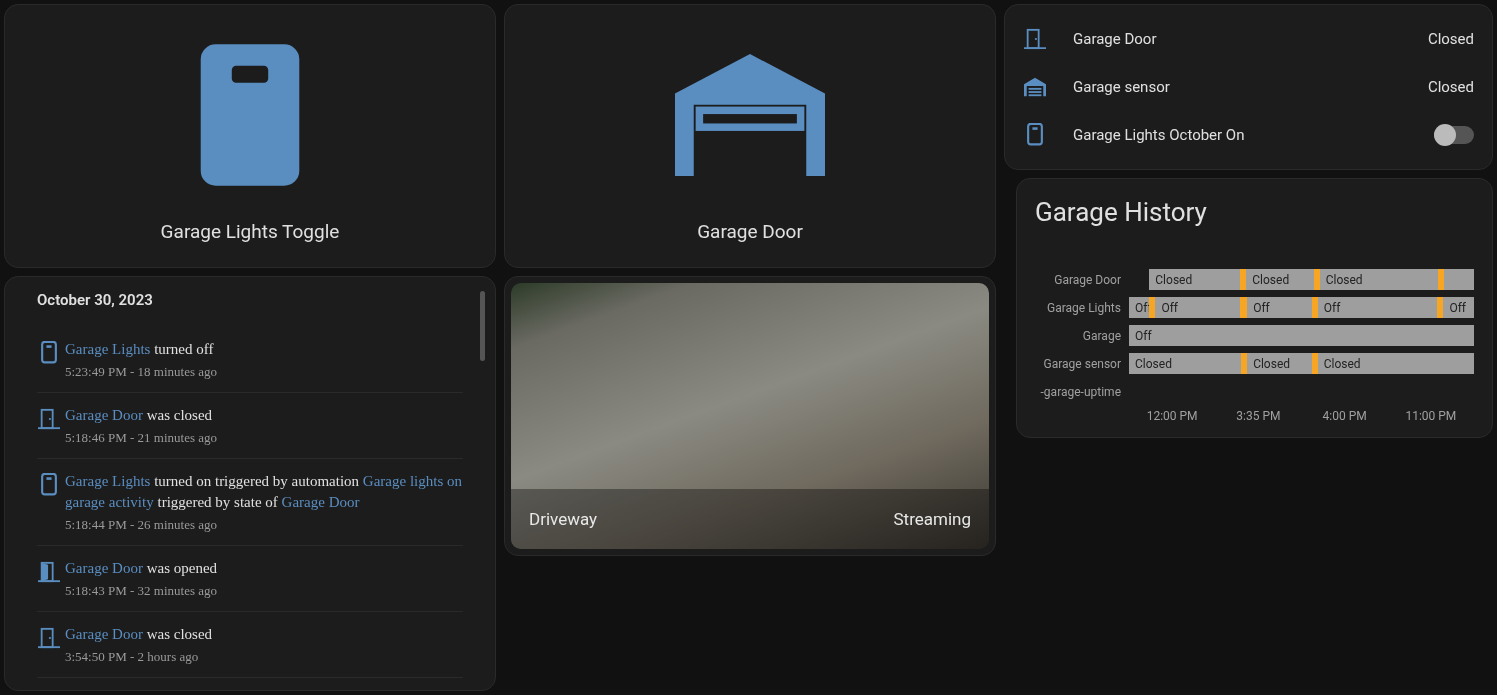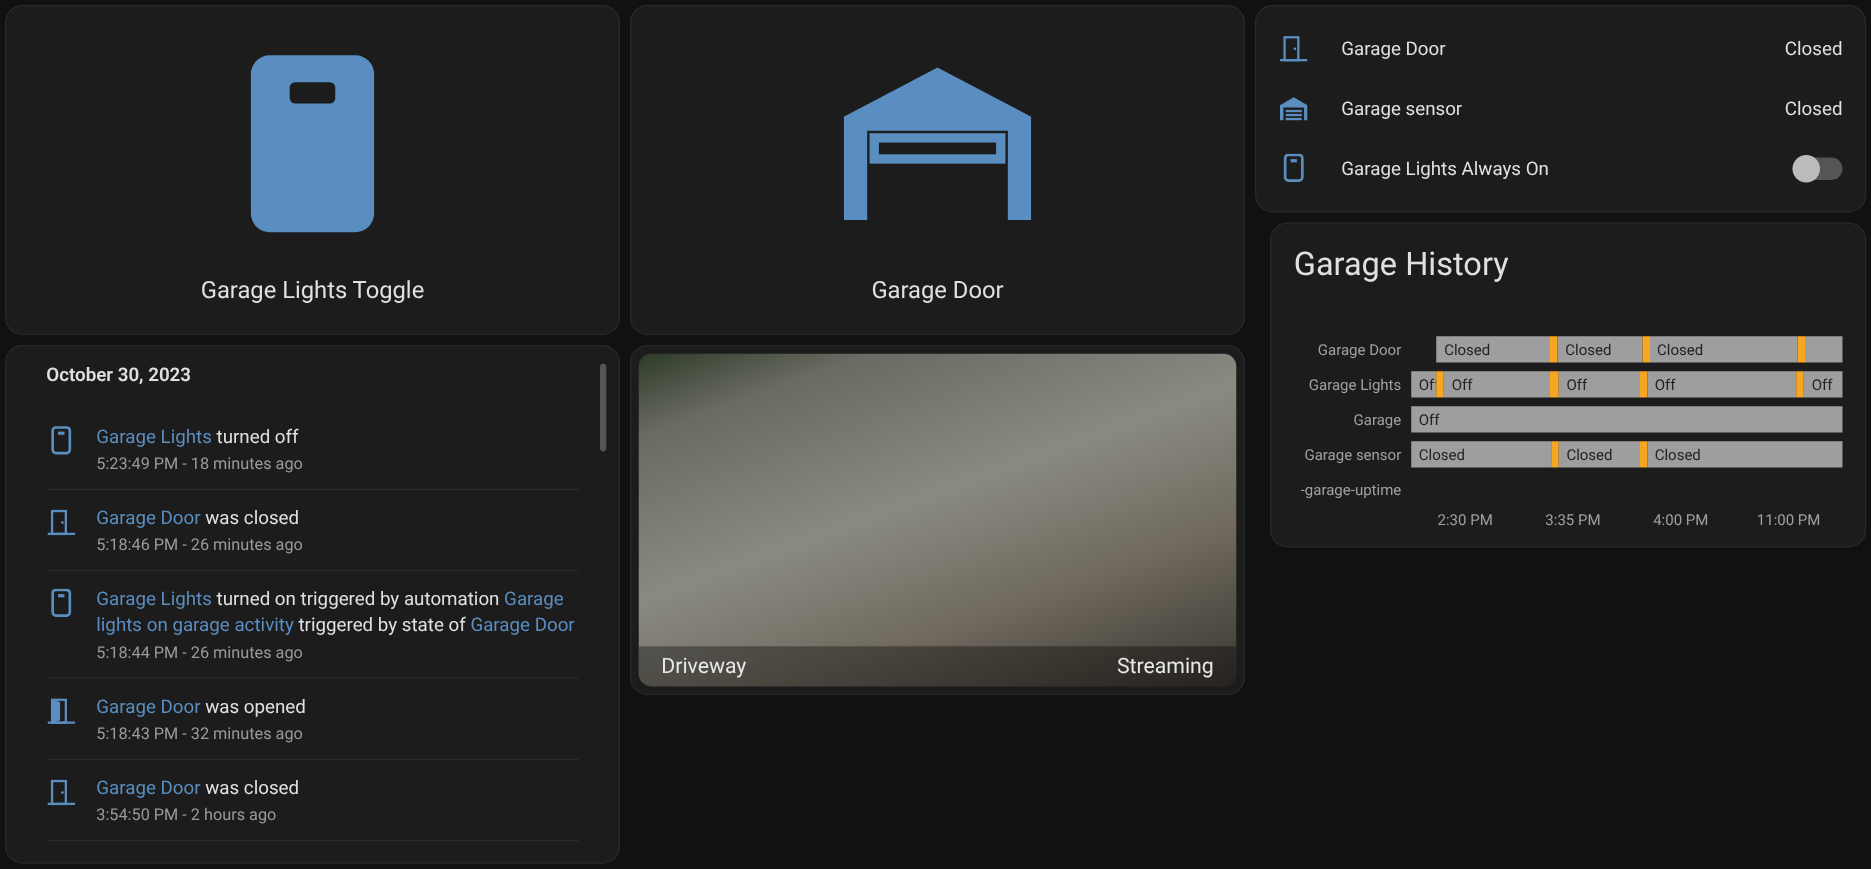--- a/index.html
+++ b/index.html
@@ -56,23 +56,24 @@
     overflow-y: auto;
   }
   .log-date {
     font-size: 15px;
     font-weight: 600;
     color: #e0e0e0;
     margin-bottom: 18px;
   }
   .log-item {
     display: flex;
-    gap: 16px;
+    gap: 4px;
     padding: 12px 0;
     border-bottom: 1px solid #2a2a2a;
+    font-family: Liberation Serif, serif;
   }
   .log-icon {
     width: 24px;
     height: 24px;
     flex-shrink: 0;
     margin-top: 2px;
     display: flex;
     align-items: center;
     justify-content: center;
   }
@@ -106,21 +107,21 @@
     width: 100%;
     height: 100%;
     border-radius: 10px;
     background: linear-gradient(160deg,#2d3b28 0%,#6a6a62 15%,#8a8a82 45%,#706a5f 70%,#3b3730 100%);
     position: relative;
     overflow: hidden;
   }
   .camera-overlay {
     position: absolute;
     left: 0; right: 0; bottom: 0;
-    height: 32px;
+    height: 60px;
     background: rgba(0,0,0,0.35);
     display: flex;
     justify-content: space-between;
     align-items: center;
     padding: 0 18px;
     font-size: 17px;
     color: #e8e8e8;
   }
   .status-card { padding: 10px 18px; }
   .status-row {
@@ -243,21 +244,21 @@
         <div class="log-item">
     <div class="log-icon">
             <svg width="22" height="22" viewBox="0 0 24 24">
               <rect x="4" y="2" width="12" height="20" fill="none" stroke="#5a8dc0" stroke-width="2"></rect>
               <line x1="0" y1="22" x2="24" y2="22" stroke="#5a8dc0" stroke-width="2"></line>
               <circle cx="13" cy="12" r="1.2" fill="#5a8dc0"></circle>
             </svg>
           </div>
     <div class="log-body">
       <div class="log-text"><span class="link">Garage Door</span> was closed</div>
-      <div class="log-time">5:18:46 PM - 26 minutes ago</div>
+      <div class="log-time">5:18:46 PM - 21 minutes ago</div>
     </div>
         </div>
         <div class="log-item">
     <div class="log-icon">
             <svg width="20" height="24" viewBox="0 0 20 28">
               <rect x="2" y="1" width="16" height="24" rx="3" fill="none" stroke="#5a8dc0" stroke-width="2.5"></rect>
               <rect x="7" y="5" width="6" height="3" fill="#5a8dc0"></rect>
             </svg>
           </div>
     <div class="log-body">
@@ -341,21 +342,21 @@
     <div class="status-label">Garage sensor</div>
     <div class="status-value">Closed</div>
       </div>
       <div class="status-row">
     <div class="status-icon">
           <svg width="20" height="24" viewBox="0 0 20 28">
             <rect x="2" y="1" width="16" height="24" rx="3" fill="none" stroke="#5a8dc0" stroke-width="2.5"></rect>
             <rect x="7" y="5" width="6" height="3" fill="#5a8dc0"></rect>
           </svg>
         </div>
-    <div class="status-label">Garage Lights Always On</div>
+    <div class="status-label">Garage Lights October On</div>
     <div class="toggle">
           <div class="knob"></div>
         </div>
       </div>
     </div>
 
   <div class="card history-card">
     <div class="history-title">Garage History</div>
     <div id="timeline-container">
         <div class="timeline-row">
@@ -399,21 +400,21 @@
             <div class="seg grey" style="width:19%">Closed</div>
             <div class="seg orange" style="width:1%"></div>
             <div class="seg grey" style="width:46%">Closed</div>
           </div>
         </div>
         <div class="timeline-row">
     <div class="timeline-label">-garage-uptime</div>
         </div>
       </div>
     <div class="axis" id="axis-container">
-        <span>2:30 PM</span>
+        <span>12:00 PM</span>
         <span>3:35 PM</span>
         <span>4:00 PM</span>
         <span>11:00 PM</span>
       </div>
   </div>
 
   <div class="placeholder"></div>
 </div>
 
 </body></html>

